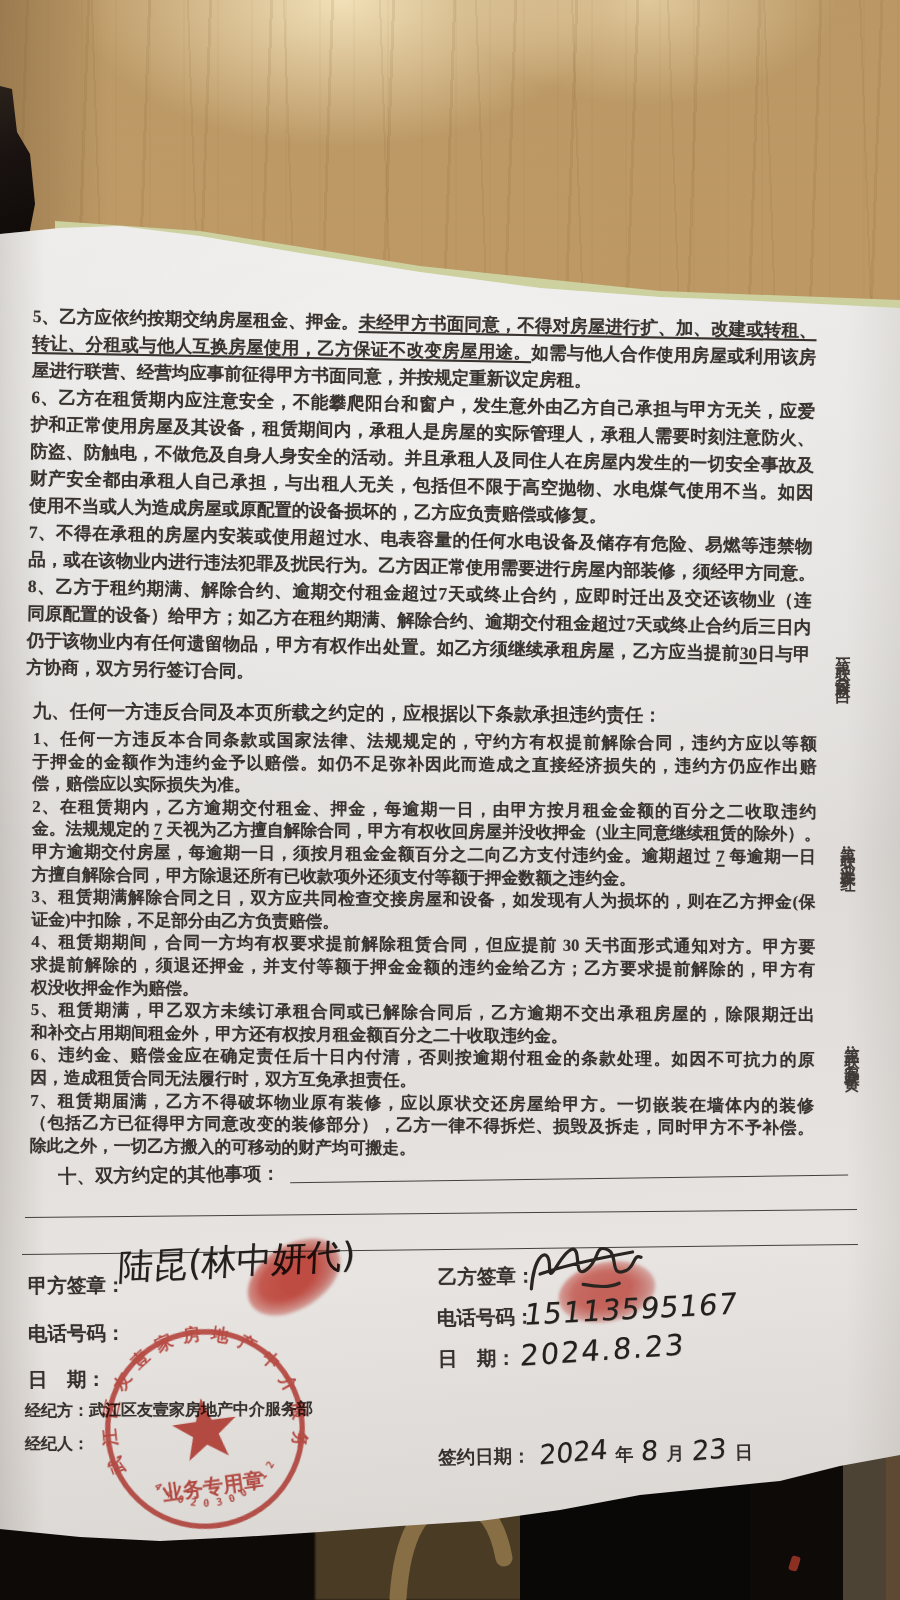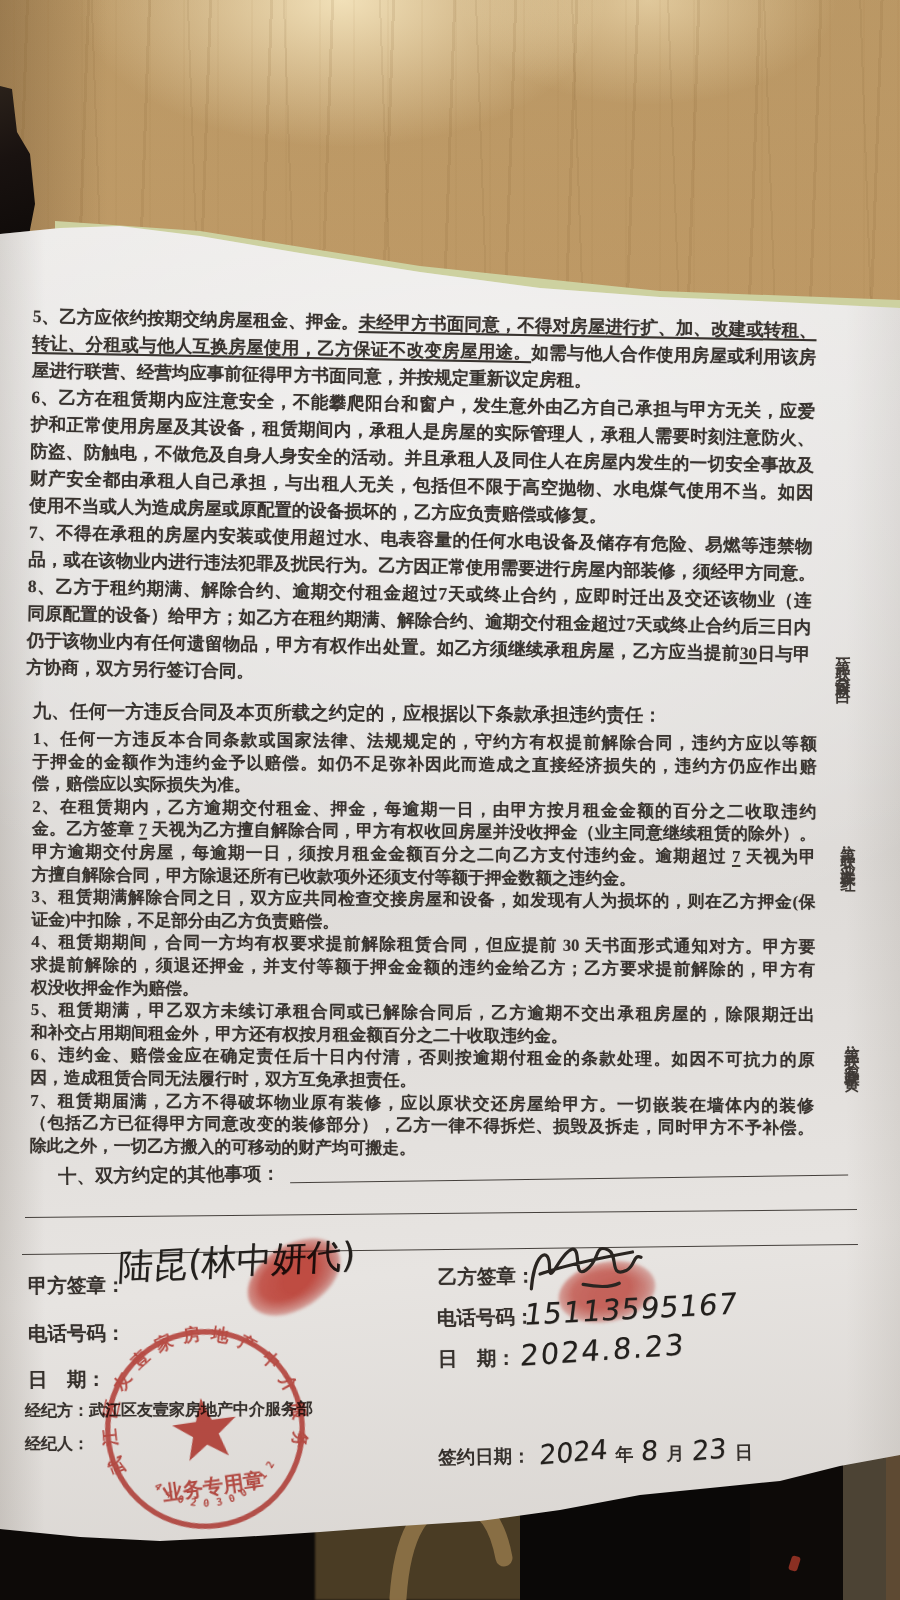--- a/index.html
+++ b/index.html
@@ -146,22 +146,22 @@
         <div class="tline"><span>仍于该物业内有任何遗留物品，甲方有权作出处置。如乙方须继续承租房屋，乙方应当提前</span><span class="u">30</span><span>日与甲</span></div>
         <div class="tline noj"><span>方协商，双方另行签订合同。</span></div>
       </div>
 
     <div id="blockB" class="tblock">
       <div id="clause9-heading">九、任何一方违反合同及本页所载之约定的，应根据以下条款承担违约责任：</div>
     <div class="tline"><span>1、任何一方违反本合同条款或国家法律、法规规定的，守约方有权提前解除合同，违约方应以等额</span></div>
         <div class="tline"><span>于押金的金额作为违约金予以赔偿。如仍不足弥补因此而造成之直接经济损失的，违约方仍应作出赔</span></div>
         <div class="tline noj"><span>偿，赔偿应以实际损失为准。</span></div>
         <div class="tline"><span>2、在租赁期内，乙方逾期交付租金、押金，每逾期一日，由甲方按月租金金额的百分之二收取违约</span></div>
-        <div class="tline"><span>金。乙方签章 </span><span class="u">7</span><span> 天视为乙方擅自解除合同，甲方有权收回房屋并没收押金（业主同意继续租赁的除外）。</span></div>
-        <div class="tline"><span>甲方逾期交付房屋，每逾期一日，须按月租金金额百分之二向乙方支付违约金。逾期超过 </span><span class="u">7</span><span> 天视为甲</span></div>
+        <div class="tline"><span>金。法规规定的 </span><span class="u">7</span><span> 天视为乙方擅自解除合同，甲方有权收回房屋并没收押金（业主同意继续租赁的除外）。</span></div>
+        <div class="tline"><span>甲方逾期交付房屋，每逾期一日，须按月租金金额百分之二向乙方支付违约金。逾期超过 </span><span class="u">7</span><span> 每逾期一日</span></div>
         <div class="tline noj"><span>方擅自解除合同，甲方除退还所有已收款项外还须支付等额于押金数额之违约金。</span></div>
         <div class="tline"><span>3、租赁期满解除合同之日，双方应共同检查交接房屋和设备，如发现有人为损坏的，则在乙方押金(保</span></div>
         <div class="tline noj"><span>证金)中扣除，不足部分由乙方负责赔偿。</span></div>
         <div class="tline"><span>4、租赁期期间，合同一方均有权要求提前解除租赁合同，但应提前 30 天书面形式通知对方。甲方要</span></div>
         <div class="tline"><span>求提前解除的，须退还押金，并支付等额于押金金额的违约金给乙方；乙方要求提前解除的，甲方有</span></div>
         <div class="tline noj"><span>权没收押金作为赔偿。</span></div>
         <div class="tline"><span>5、租赁期满，甲乙双方未续订承租合同或已解除合同后，乙方逾期不交出承租房屋的，除限期迁出</span></div>
         <div class="tline noj"><span>和补交占用期间租金外，甲方还有权按月租金额百分之二十收取违约金。</span></div>
         <div class="tline"><span>6、违约金、赔偿金应在确定责任后十日内付清，否则按逾期付租金的条款处理。如因不可抗力的原</span></div>
         <div class="tline noj"><span>因，造成租赁合同无法履行时，双方互免承担责任。</span></div>

